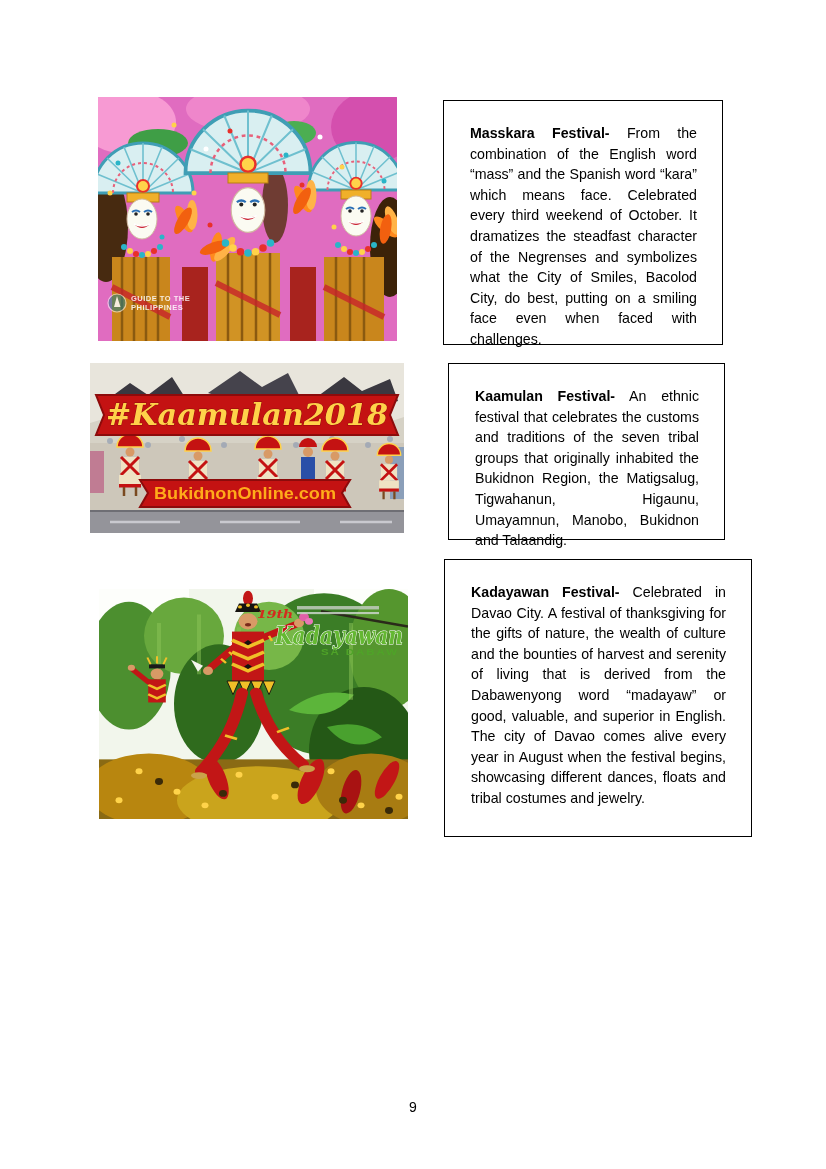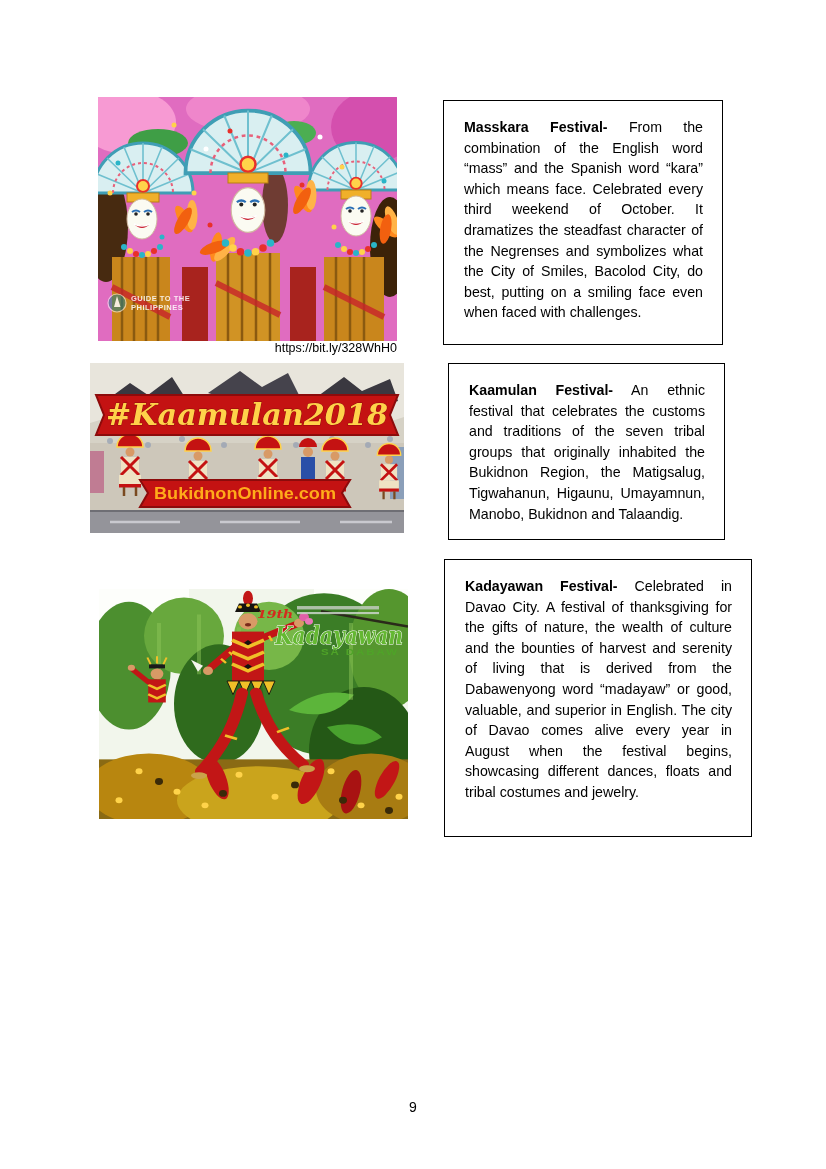--- a/index.html
+++ b/index.html
@@ -4,21 +4,21 @@
 <style>
   html,body{margin:0;padding:0;background:#ffffff;}
   .page{position:relative;width:826px;height:1169px;background:#fff;overflow:hidden;
         font-family:"Liberation Sans",sans-serif;color:#000;}
   figure.img{position:absolute;margin:0;padding:0;}
   figure.img svg{display:block;width:100%;height:100%;}
   .caption{position:absolute;font-size:12.5px;line-height:15px;text-align:right;color:#000;}
   .textbox{position:absolute;box-sizing:border-box;border:1.5px solid #000;background:#fff;
            padding:8px 11px 6px 12px;font-size:14.2px;line-height:20.6px;text-align:justify;
            text-justify:inter-word;}
-  .textbox p{margin:8px;}
+  .textbox p{margin:14px;}
   .textbox b{font-weight:bold;}
   .pagenum{position:absolute;top:1099px;left:0;width:826px;text-align:center;font-size:14px;color:#000;}
   .watermark{position:absolute;top:1116px;left:0;width:826px;text-align:center;font-size:21px;
              color:#c9c9c9;letter-spacing:1px;}
   svg text{user-select:none;}
 </style>
 </head>
 <body>
 
 <div class="page">
@@ -109,23 +109,20 @@
       </g>
 
       <g opacity="0.85">
         <circle cx="19" cy="206" r="9" fill="#1d7f8a" opacity="0.65" stroke="#fff" stroke-width="1.2"></circle>
         <path d="M16,210 L19,199 L22.5,210 Z" fill="#fff"></path>
         <text x="33" y="204" font-size="7.5" fill="#fff" font-weight="bold" letter-spacing="0.5">GUIDE TO THE</text>
         <text x="33" y="213" font-size="7.5" fill="#fff" font-weight="bold" letter-spacing="0.5">PHILIPPINES</text>
       </g>
     </svg>
   </figure>
-  <div class="caption" style="left:98px;top:341px;width:299px">
-    <span>https://bit.ly/328WhH0</span>
-  </div>
 
   <div class="textbox" style="left:443px;top:100px;width:280px;height:245px">
     <p><b>Masskara Festival-</b> <span>From the combination of the English word “mass” and the Spanish word “kara” which means face. Celebrated every third weekend of October. It dramatizes the steadfast character of the Negrenses and symbolizes what the City of Smiles, Bacolod City, do best, putting on a smiling face even when faced with challenges.</span></p>
   </div>
 
   <figure class="img" style="left:90px;top:363px;width:314px;height:170px">
     <svg viewBox="0 0 314 170" preserveAspectRatio="none">
       <defs>
         <g id="kd">
           <path d="M-13,-2 A13,13 0 0 1 13,-2 Z" fill="#c41212" stroke="#ffd24a" stroke-width="1.5"></path>

